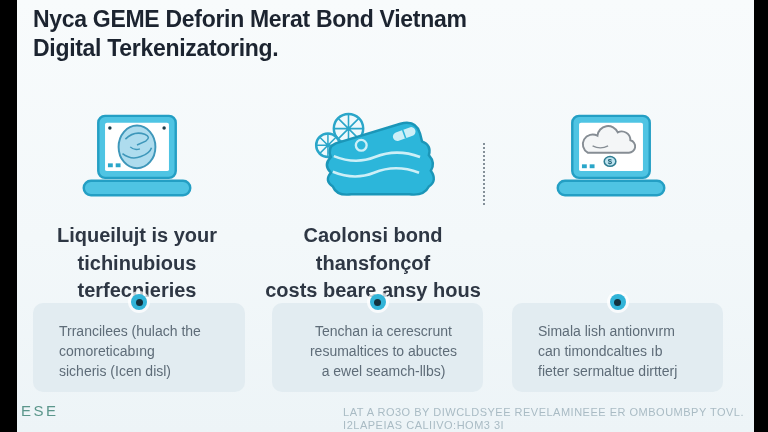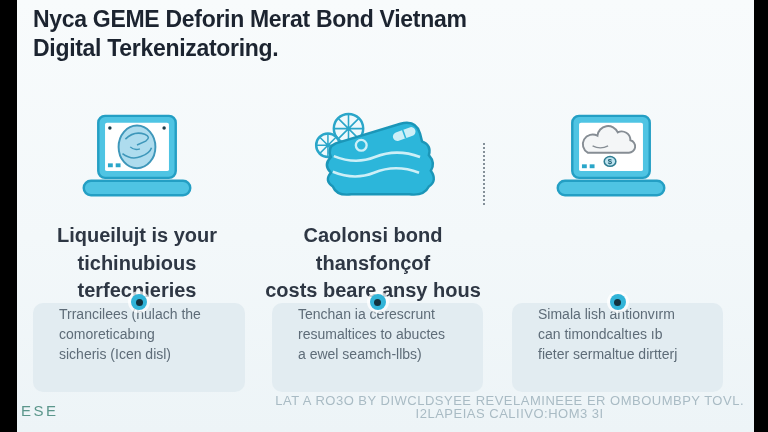--- a/index.html
+++ b/index.html
@@ -35,45 +35,45 @@
     font-size:20px;line-height:1.38;font-weight:600;color:#2e3744;
     white-space:pre-line;
   }
   .separator{
     position:absolute;left:466px;top:143px;height:62px;width:0;
     border-left:2px dotted #5f6e79;opacity:0.75;
   }
   .card{
     position:absolute;top:303px;height:89px;
     background:#e2ecf1;border-radius:10px;box-sizing:border-box;
-    padding:2px 14px 0 26px;
+    padding:19px 14px 0 26px;
   }
   .card.c1{left:16px;width:212px;}
-  .card.c2{left:255px;width:211px;}
+  .card.c2{left:255px;width:211px;text-align:center;}
   .card.c3{left:495px;width:211px;}
   .card-text{
     font-size:14px;line-height:1.42;color:#5e6c78;font-weight:500;
     white-space:pre-line;
   }
   .dot{
     position:absolute;top:-9px;left:50%;transform:translateX(-50%);
     width:16px;height:16px;border-radius:50%;
     background:#32b4d8;box-shadow:0 0 0 3px rgba(255,255,255,0.75);
     display:flex;align-items:center;justify-content:center;
   }
   .dot::after{
     content:"";width:7px;height:7px;border-radius:50%;background:#13323e;
   }
   .footer-logo{
     position:absolute;left:4px;top:402px;
     font-size:15px;font-weight:500;color:#5b968b;letter-spacing:2.5px;
   }
   .footer-note{
-    position:absolute;right:10px;top:394px;text-align:center;
-    font-size:13px;line-height:13px;color:#a9bbc4;letter-spacing:0.5px;
+    position:absolute;right:10px;top:406px;text-align:left;
+    font-size:11px;line-height:13px;color:#a9bbc4;letter-spacing:0.5px;
     font-weight:500;
   }
   svg{display:block;}
 </style>
 </head>
 <body>
 
 <div class="letterbox left"></div>
 <div class="letterbox right"></div>
 

